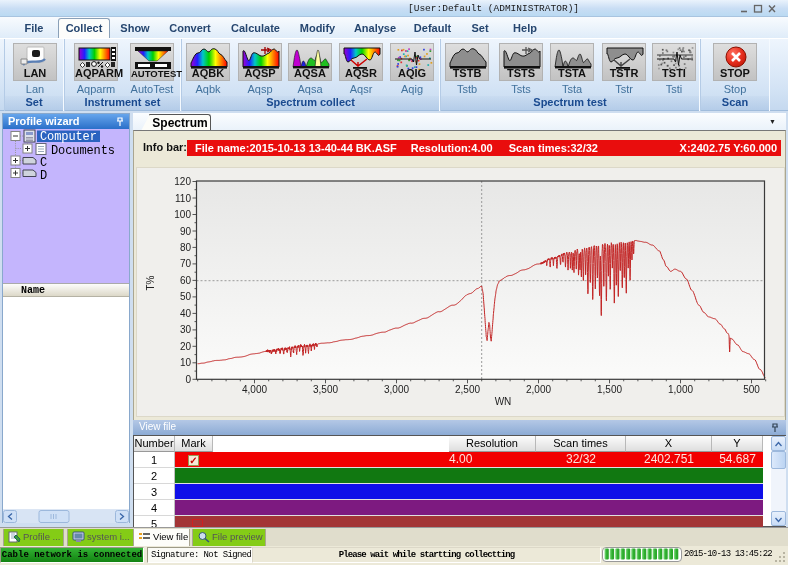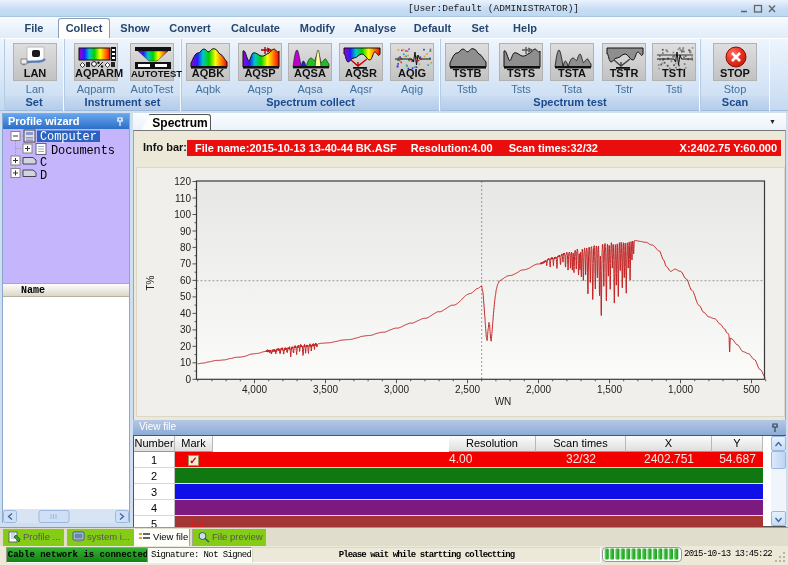--- a/index.html
+++ b/index.html
@@ -618,21 +618,21 @@
         <rect x="1" y="6" width="3" height="2" fill="#e8a020"></rect>
         <path d="M5 3 H12 M5 7 H12" stroke="#333" stroke-width="1.4"></path>
       </svg>View file</div>
     <div class="btab" style="left:192px;width:74px;padding-left:4px"><svg width="13" height="12" viewBox="0 0 13 12">
         <circle cx="5.5" cy="5" r="3.5" fill="#cde" stroke="#357"></circle>
         <path d="M8 7.5 L12 11" stroke="#357" stroke-width="1.6"></path>
       </svg>File preview</div>
   </div>
 
 <div class="abs" id="status">
-<div class="scell" style="left:6px;width:144px;background:linear-gradient(180deg,#33b233,#128312);color:#000;font-weight:bold;text-align:center">Cable network is connected</div>
+<div class="scell" style="left:0;width:144px;background:linear-gradient(180deg,#33b233,#128312);color:#000;font-weight:bold;text-align:center">Cable network is connected</div>
 <div class="scell" style="left:147px;width:105px;background:#fafaf5;padding-left:3px;letter-spacing:-0.62px">Signature: Not Signed</div>
 <div class="scell" style="left:252px;width:349px;text-align:center;border-color:#dcd8c8 #fff #fff #dcd8c8;font-weight:bold;letter-spacing:-0.9px">Please wait while startting collectting</div>
 <div style="position:absolute;left:602px;top:1px;width:80px;height:15px;border:1.5px solid #999;border-radius:4px;background:#fff">
       <svg width="77" height="12" viewBox="0 0 77 12" style="position:absolute;left:0;top:0">
         <defs>
           <linearGradient id="pgr" x1="0" y1="0" x2="1" y2="0">
             <stop offset="0" stop-color="#8ae08a"></stop>
             <stop offset=".5" stop-color="#30b030"></stop>
             <stop offset="1" stop-color="#28a428"></stop>
           </linearGradient>

